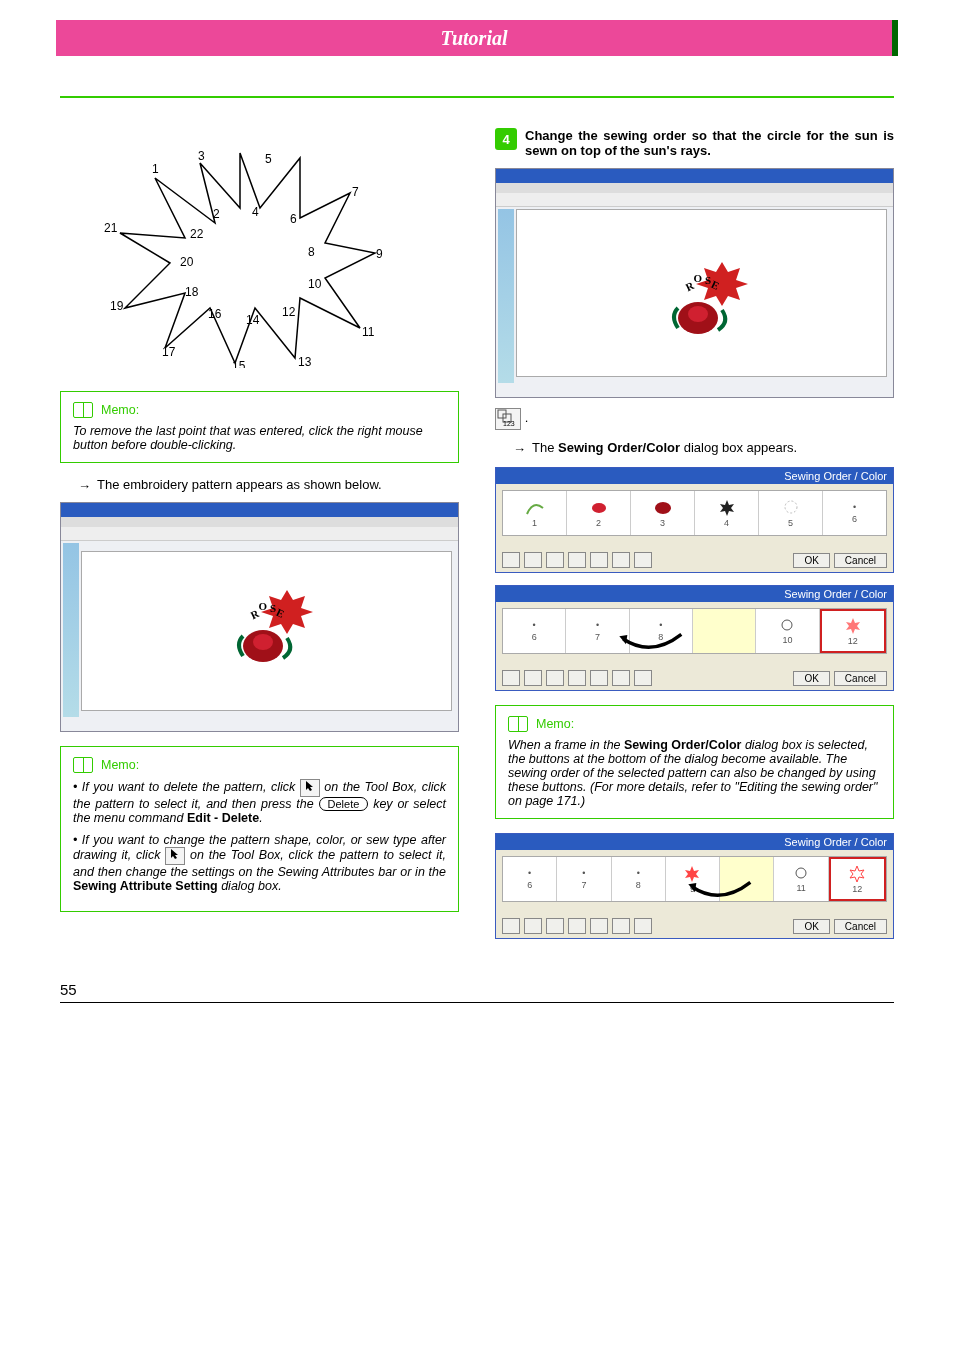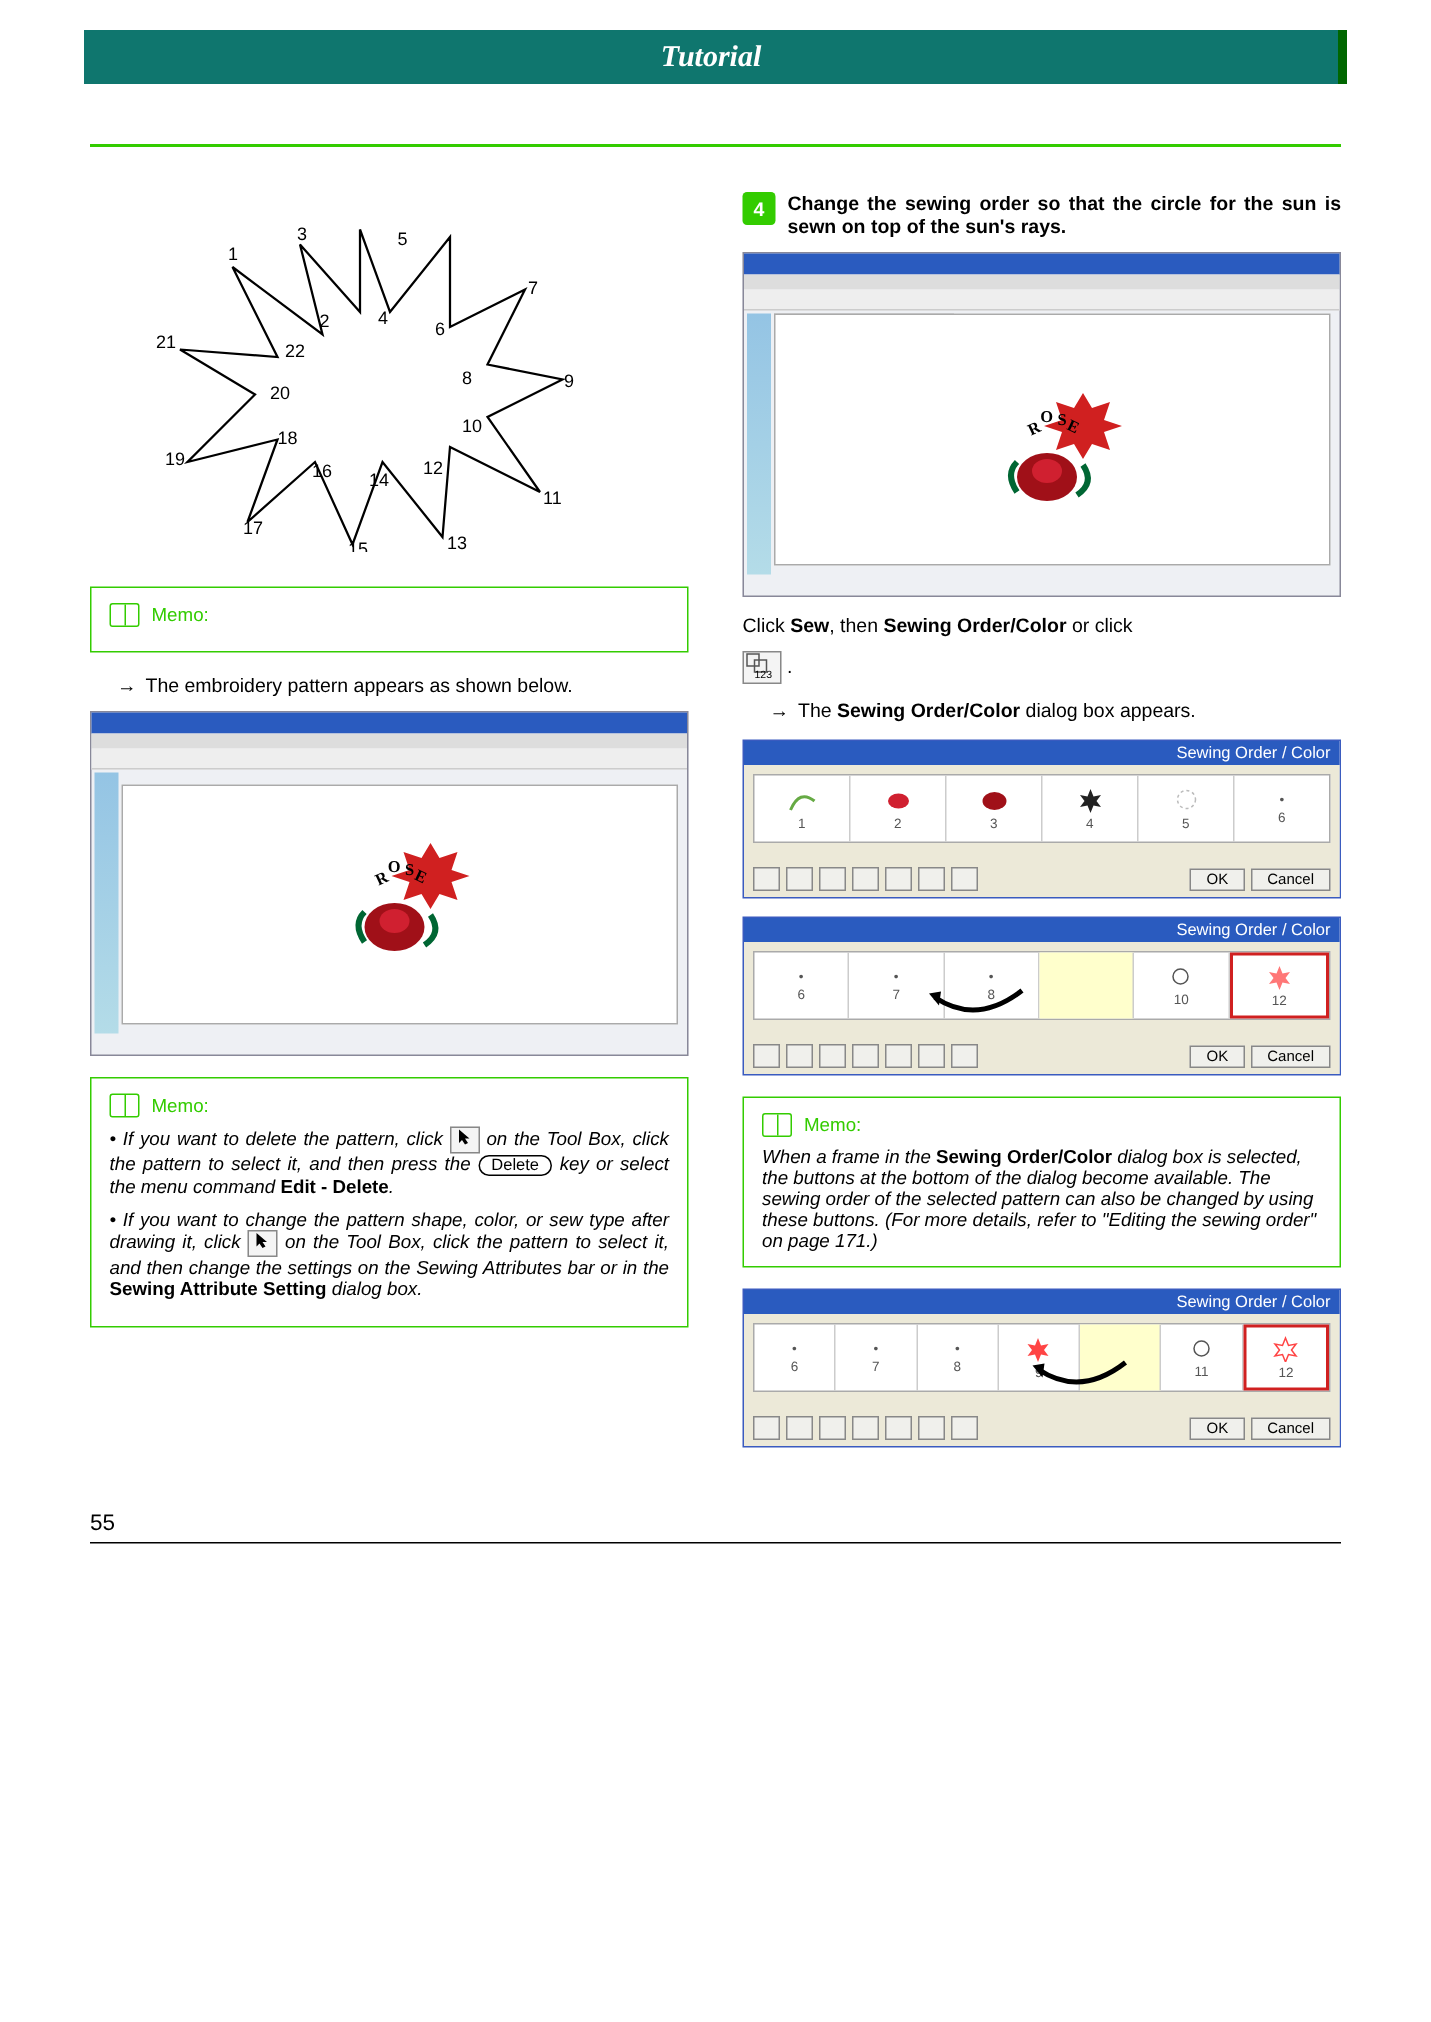--- a/index.html
+++ b/index.html
@@ -1,17 +1,17 @@
 <!DOCTYPE html>
 <html><head>
 <meta charset="utf-8">
 <style>
   * { box-sizing: border-box; margin: 0; padding: 0; }
   body { font-family: Arial, Helvetica, sans-serif; font-size: 13px; background: #fff; color: #000; width: 954px; margin: 0 auto; padding: 20px 60px 40px 60px; }
-  .header-band { background: #0f766e; height: 36px; text-align: center; line-height: 36px; margin: 0 -4px 40px -4px; position: relative; border-right: 6px solid #006600;}
+  .header-band { background: #ec4899; height: 36px; text-align: center; line-height: 36px; margin: 0 -4px 40px -4px; position: relative; border-right: 6px solid #006600;}
   .header-title { color: #fff; font-weight: bold; font-style: italic; font-size: 20px; font-family: "Times New Roman", serif;}
   .hr-top { border: none; border-top: 2px solid #33cc00; margin: 12px 0 30px 0;}
   .columns { display: flex; gap: 36px; }
   .col { flex: 1; }
   .star-diagram { margin: 10px 0 20px 30px;}
   .body-text { line-height: 1.4; margin: 8px 0; text-align: justify;}
   .step-num { display: inline-flex; width: 22px; height: 22px; background: #33cc00; color: #fff; font-weight: bold; border-radius: 3px; align-items: center; justify-content: center; margin-right: 8px; vertical-align: top;}
   .step-row { display: flex; align-items: flex-start; margin-bottom: 10px;}
   .step-text { font-weight: bold; flex: 1; text-align: justify;}
   .memo-box { border: 1px solid #33cc00; padding: 10px 12px; margin: 14px 0; font-style: italic; font-size: 12.5px;}
@@ -87,20 +87,21 @@
         <text x="100" y="100" font-size="12">22</text>
       </svg>
     </div>
 
 
     <div class="memo-box">
       <div class="memo-header">
         <span class="memo-icon"></span>
         <span>Memo:</span>
       </div>
+      <div>To remove the last point that was entered, click the right mouse button before double-clicking.</div>
     </div>
 
     <div class="arrow-line">
       <span class="arrow">→</span>
       <span>The embroidery pattern appears as shown below.</span>
     </div>
 
     <div class="screenshot-box">
       <div class="titlebar"></div>
       <div class="menubar"></div>
@@ -181,23 +182,20 @@
             <path d="M66,74 Q78,66 70,54" stroke="#063" stroke-width="4" fill="none"></path>
           </svg>
           <div style="position:absolute; top:18px; left:4px; right:0; font-size:11px; letter-spacing:3px;">
             <span style="display:inline-block; transform:rotate(-25deg) translateY(6px);">R</span><span style="display:inline-block; transform:translateY(-2px);">O</span><span>S</span><span style="display:inline-block; transform:rotate(25deg) translateY(6px);">E</span>
           </div>
         </div>
       </div>
     </div>
 
     <p class="body-text">
-      <span>Click </span><b>Sew</b><span>, then </span><b>Sewing Order/Color</b><span> or click </span>
-    </p>
-    <p class="body-text">
       <span class="inline-icon" style="width:26px;height:22px;">
         <svg width="22" height="18" viewBox="0 0 22 18">
             <rect x="1" y="1" width="8" height="8" fill="none" stroke="#555"></rect>
             <rect x="6" y="5" width="8" height="8" fill="none" stroke="#555"></rect>
             <text x="6" y="17" font-size="7">123</text>
           </svg>
       </span>
       <span>.</span>
     </p>
 

